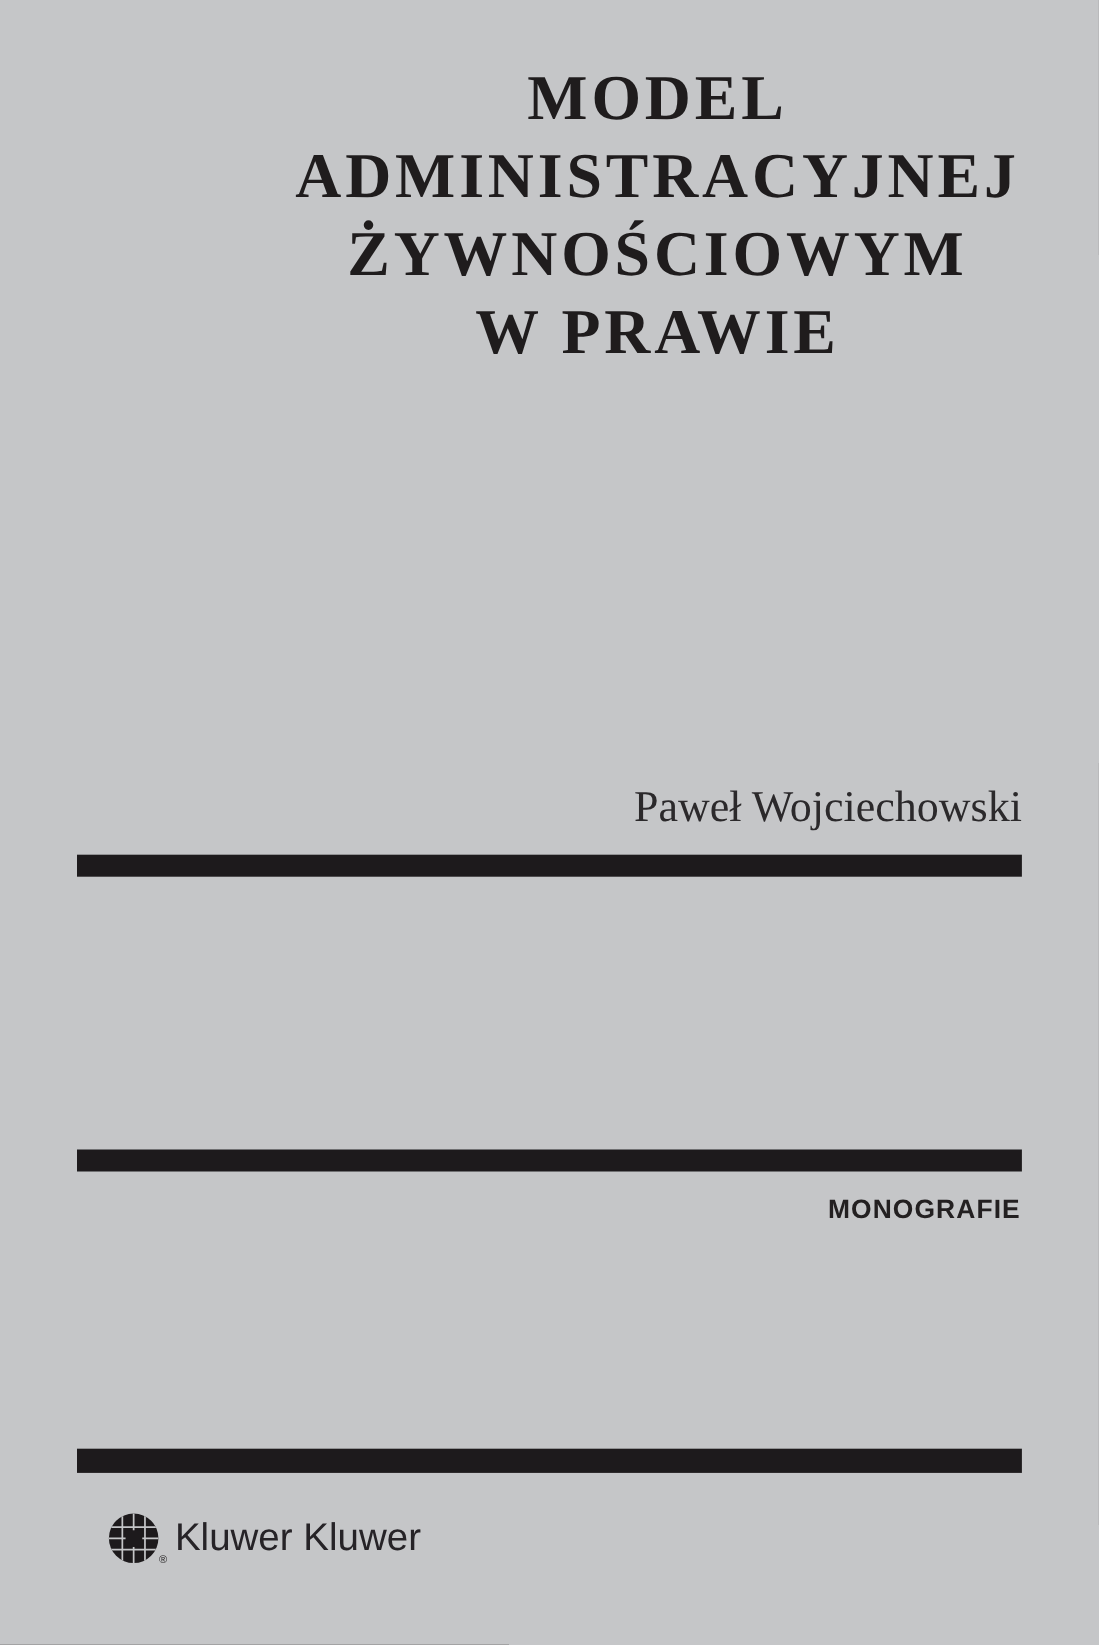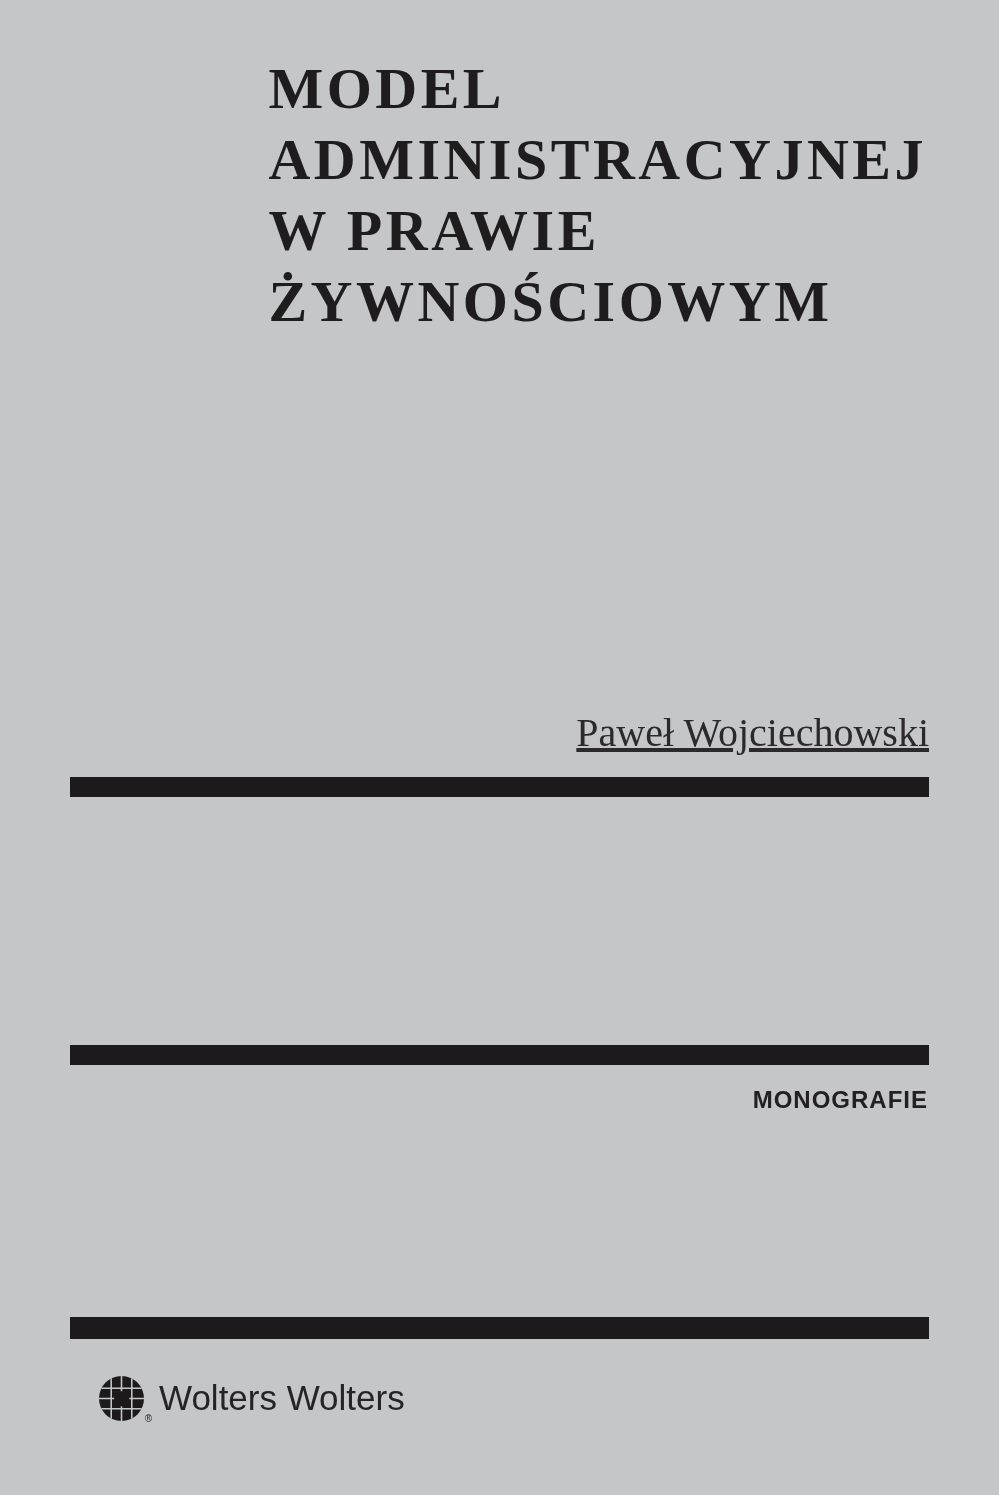--- a/index.html
+++ b/index.html
@@ -8,40 +8,39 @@
     width: 999px;
     height: 1495px;
     background: #c5c6c8;
     overflow: hidden;
     margin: 0 auto;
   }
   .title-block {
     position: absolute;
     top: 53px;
     right: 72px;
-    text-align: left;
+    text-align: center;
     font-family: "Liberation Serif", serif;
     font-weight: 700;
     font-size: 58px;
     line-height: 71px;
     letter-spacing: 3.5px;
     color: #1f1c1d;
     white-space: nowrap;
   }
   .author {
     position: absolute;
     top: 709px;
     right: 70px;
     font-family: "Liberation Serif", serif;
     font-weight: 400;
     font-size: 40px;
     line-height: 48px;
     color: #2b292b;
     white-space: nowrap;
-    text-decoration: underline;
   }
   .bar {
     position: absolute;
     left: 70px;
     width: 859px;
     height: 20px;
     background: #1d1a1c;
   }
   .bar-top    { top: 777px; }
   .bar-middle { top: 1045px; }
@@ -86,22 +85,22 @@
   }
 </style>
 </head>
 <body>
 
 <div class="cover">
 
   <div class="title-block">
     <div>MODEL</div>
     <div>ADMINISTRACYJNEJ</div>
+    <div>ŻYWNOŚCIOWYM</div>
     <div>W PRAWIE</div>
-    <div>ŻYWNOŚCIOWYM</div>
   </div>
 
   <div class="author">Paweł Wojciechowski</div>
 
   <div class="bar bar-top"></div>
   <div class="bar bar-middle"></div>
   <div class="bar bar-bottom"></div>
 
   <div class="series-label">MONOGRAFIE</div>
 
@@ -119,16 +118,16 @@
           <line x1="24" y1="0" x2="24" y2="48"></line>
           <line x1="34.5" y1="0" x2="34.5" y2="48"></line>
           <line x1="0" y1="13.5" x2="48" y2="13.5"></line>
           <line x1="0" y1="24" x2="48" y2="24"></line>
           <line x1="0" y1="34.5" x2="48" y2="34.5"></line>
         </g>
         <rect x="16.5" y="16.5" width="15.5" height="15.5" fill="#1d1a1c"></rect>
       </svg>
       <span class="reg-mark">®</span>
     </span>
-    <span class="publisher-name">Wolters Wolters</span>
+    <span class="publisher-name">Kluwer Kluwer</span>
   </div>
 
 </div>
 
 </body></html>

